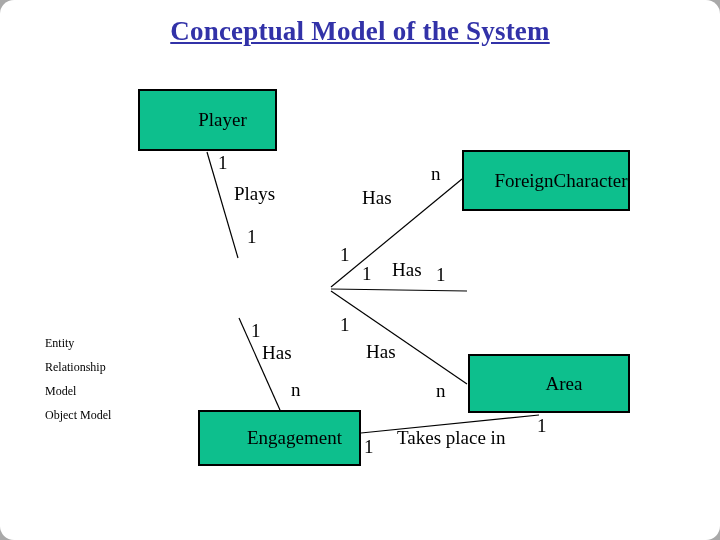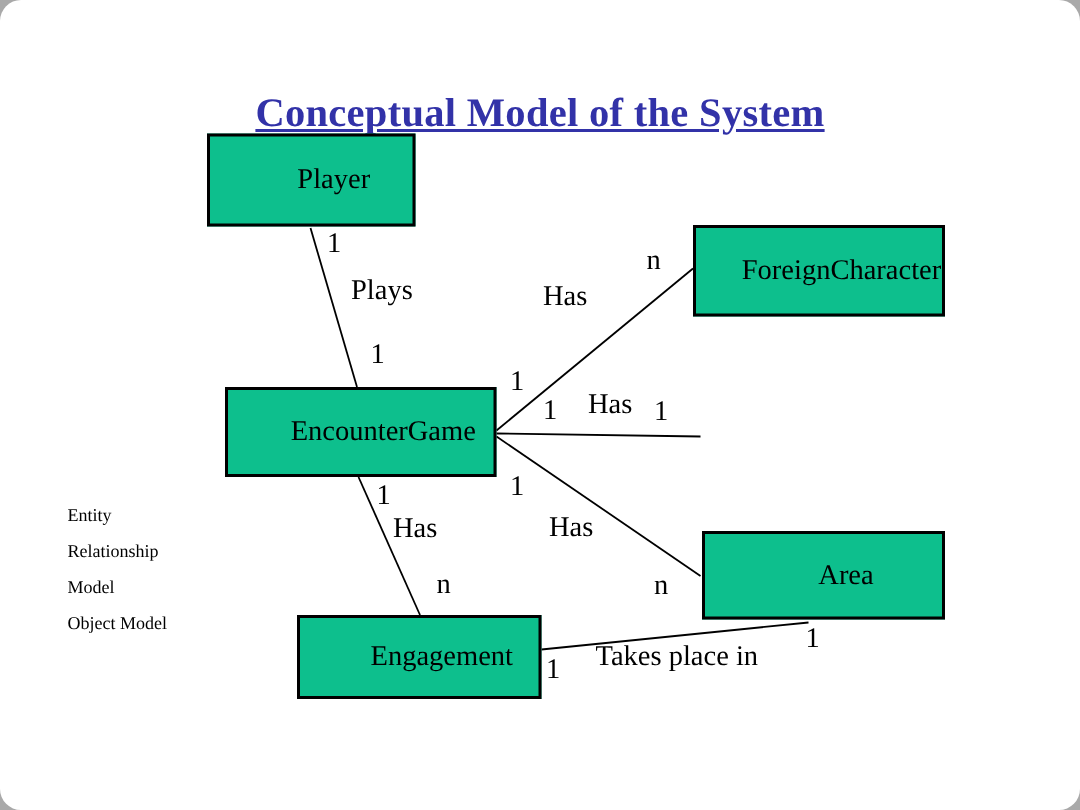--- a/index.html
+++ b/index.html
@@ -15,21 +15,20 @@
   body{font-family:"Liberation Serif","DejaVu Serif",serif;}
   .slide{
     position:relative;width:720px;height:540px;
     background:var(--background);border-radius:14px;overflow:hidden;
   }
   .slide-title{
     position:absolute;left:0;top:16px;width:720px;
     text-align:center;font-size:27px;font-weight:bold;
     color:var(--title-color);text-decoration:underline;
     letter-spacing:0.2px;
-    margin-top:44px;
   }
   svg.connectors{position:absolute;left:0;top:0;width:720px;height:540px;}
   svg.connectors line{stroke:var(--connector-color);stroke-width:1.2;}
   .entity{
     position:absolute;
     background:var(--entity-fill);
     border:2px solid var(--entity-border);
     display:flex;align-items:center;justify-content:center;padding-left:30px;
   }
   .entity-label{
@@ -62,23 +61,20 @@
   </svg>
 
   <div class="entity" style="left:138px;top:89px;width:139px;height:62px">
     <span class="entity-label">Player</span>
   </div>
 
   <div class="entity" style="left:462px;top:150px;width:168px;height:61px">
     <span class="entity-label">ForeignCharacter</span>
   </div>
 
-  <div class="entity" style="left:150px;top:258px;width:181px;height:60px">
-    <span class="entity-label">EncounterGame</span>
-  </div>
 
 
   <div class="entity" style="left:468px;top:354px;width:162px;height:59px">
     <span class="entity-label">Area</span>
   </div>
 
   <div class="entity" style="left:198px;top:410px;width:163px;height:56px">
     <span class="entity-label">Engagement</span>
   </div>
 

